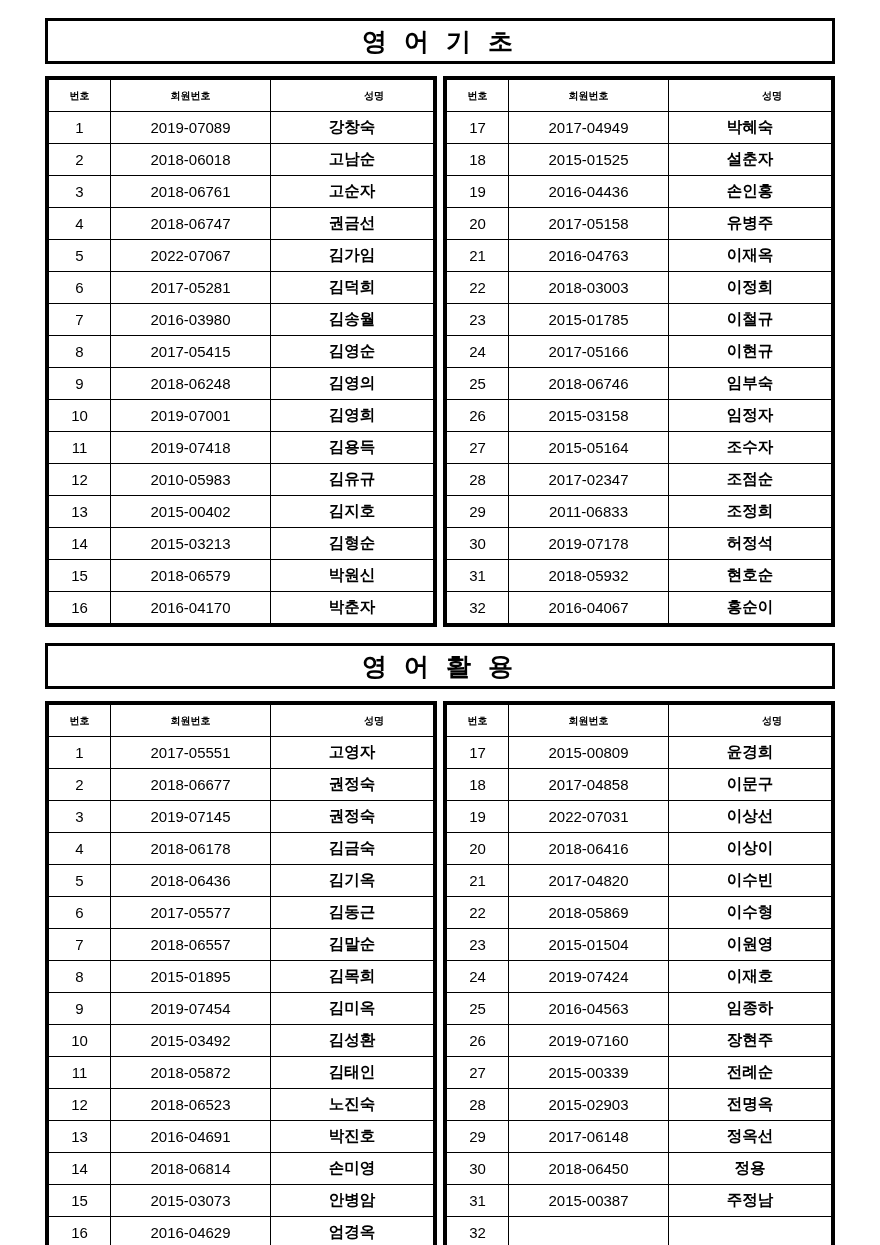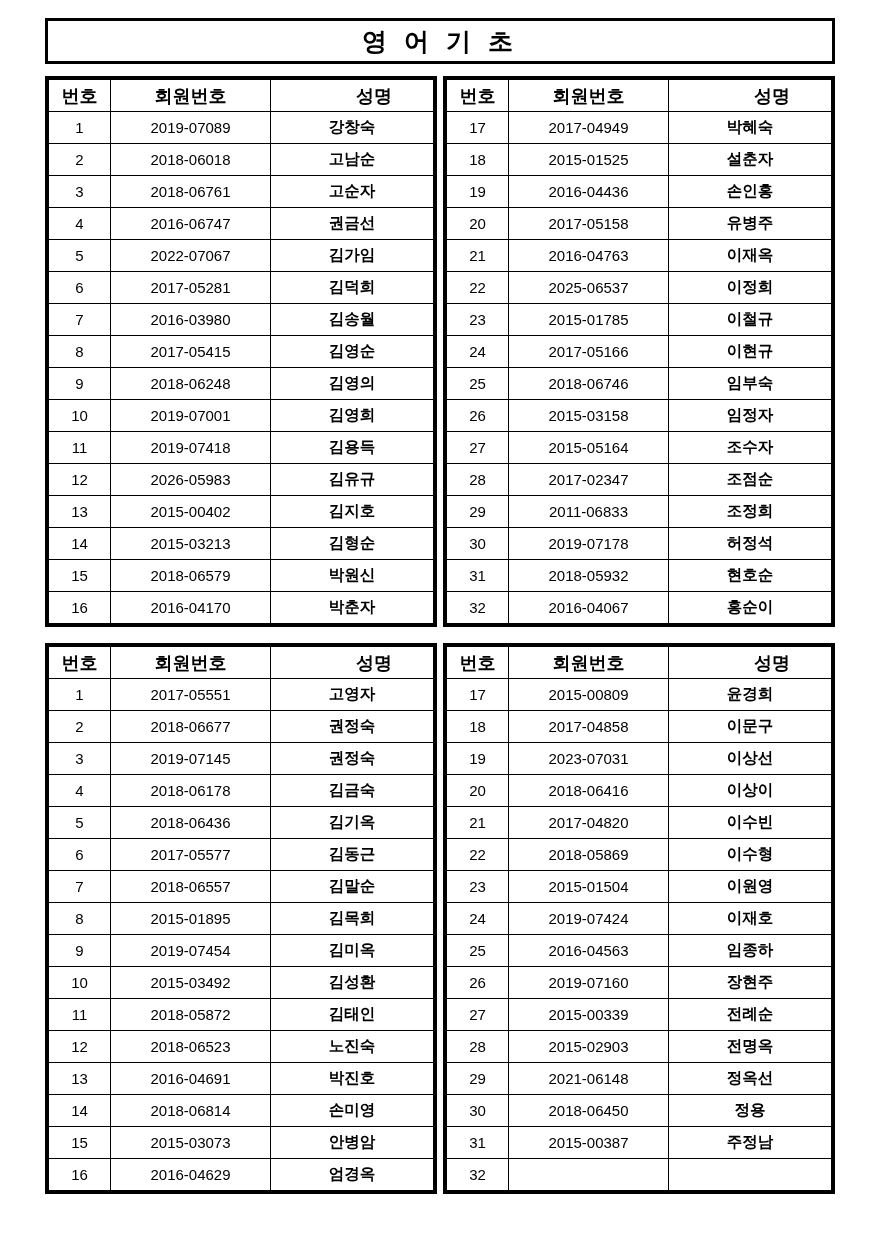--- a/index.html
+++ b/index.html
@@ -49,21 +49,21 @@
   table.roster th, table.roster td {
     border: 1px solid #000;
     height: 32px;
     text-align: center;
     font-size: 14.5px;
     padding: 0;
     box-sizing: border-box;
   }
   table.roster th {
     font-weight: bold;
-    font-size: 18px;
+    font-size: 10px;
   }
   table.roster .col-no { width: 62px; }
   table.roster .col-id { width: 160px; }
   table.roster .col-name { width: 163px; padding-left: 44px; }
   table.roster td.name {
     font-weight: bold;
     font-size: 15.5px;
   }
   table.roster td.id {
     font-size: 15px;
@@ -111,21 +111,21 @@
                 <td class="id">2018-06018</td>
                 <td class="name">고남순</td>
               </tr>
             <tr>
                 <td class="no">3</td>
                 <td class="id">2018-06761</td>
                 <td class="name">고순자</td>
               </tr>
             <tr>
                 <td class="no">4</td>
-                <td class="id">2016-06747</td>
+                <td class="id">2018-06747</td>
                 <td class="name">권금선</td>
               </tr>
             <tr>
                 <td class="no">5</td>
                 <td class="id">2022-07067</td>
                 <td class="name">김가임</td>
               </tr>
             <tr>
                 <td class="no">6</td>
                 <td class="id">2017-05281</td>
@@ -151,21 +151,21 @@
                 <td class="id">2019-07001</td>
                 <td class="name">김영희</td>
               </tr>
             <tr>
                 <td class="no">11</td>
                 <td class="id">2019-07418</td>
                 <td class="name">김용득</td>
               </tr>
             <tr>
                 <td class="no">12</td>
-                <td class="id">2026-05983</td>
+                <td class="id">2010-05983</td>
                 <td class="name">김유규</td>
               </tr>
             <tr>
                 <td class="no">13</td>
                 <td class="id">2015-00402</td>
                 <td class="name">김지호</td>
               </tr>
             <tr>
                 <td class="no">14</td>
                 <td class="id">2015-03213</td>
@@ -215,21 +215,21 @@
                 <td class="id">2017-05158</td>
                 <td class="name">유병주</td>
               </tr>
             <tr>
                 <td class="no">21</td>
                 <td class="id">2016-04763</td>
                 <td class="name">이재옥</td>
               </tr>
             <tr>
                 <td class="no">22</td>
-                <td class="id">2025-06537</td>
+                <td class="id">2018-03003</td>
                 <td class="name">이정희</td>
               </tr>
             <tr>
                 <td class="no">23</td>
                 <td class="id">2015-01785</td>
                 <td class="name">이철규</td>
               </tr>
             <tr>
                 <td class="no">24</td>
                 <td class="id">2017-05166</td>
@@ -277,20 +277,23 @@
               </tr>
           </tbody>
         </table>
       </div>
     </div>
   </div>
 
   <div class="spacer-between"></div>
 
   <div class="section">
+    <div class="section-title-box">
+      <div class="section-title">영 어  활 용</div>
+    </div>
     <div class="tables-row">
       <div class="table-wrap">
         <table class="roster">
           <thead>
             <tr>
               <th class="col-no">번호</th>
               <th class="col-id">회원번호</th>
               <th class="col-name">성명</th>
             </tr>
           </thead>
@@ -394,21 +397,21 @@
                 <td class="id">2015-00809</td>
                 <td class="name">윤경희</td>
               </tr>
             <tr>
                 <td class="no">18</td>
                 <td class="id">2017-04858</td>
                 <td class="name">이문구</td>
               </tr>
             <tr>
                 <td class="no">19</td>
-                <td class="id">2023-07031</td>
+                <td class="id">2022-07031</td>
                 <td class="name">이상선</td>
               </tr>
             <tr>
                 <td class="no">20</td>
                 <td class="id">2018-06416</td>
                 <td class="name">이상이</td>
               </tr>
             <tr>
                 <td class="no">21</td>
                 <td class="id">2017-04820</td>
@@ -444,21 +447,21 @@
                 <td class="id">2015-00339</td>
                 <td class="name">전례순</td>
               </tr>
             <tr>
                 <td class="no">28</td>
                 <td class="id">2015-02903</td>
                 <td class="name">전명옥</td>
               </tr>
             <tr>
                 <td class="no">29</td>
-                <td class="id">2021-06148</td>
+                <td class="id">2017-06148</td>
                 <td class="name">정옥선</td>
               </tr>
             <tr>
                 <td class="no">30</td>
                 <td class="id">2018-06450</td>
                 <td class="name">정용</td>
               </tr>
             <tr>
                 <td class="no">31</td>
                 <td class="id">2015-00387</td>

